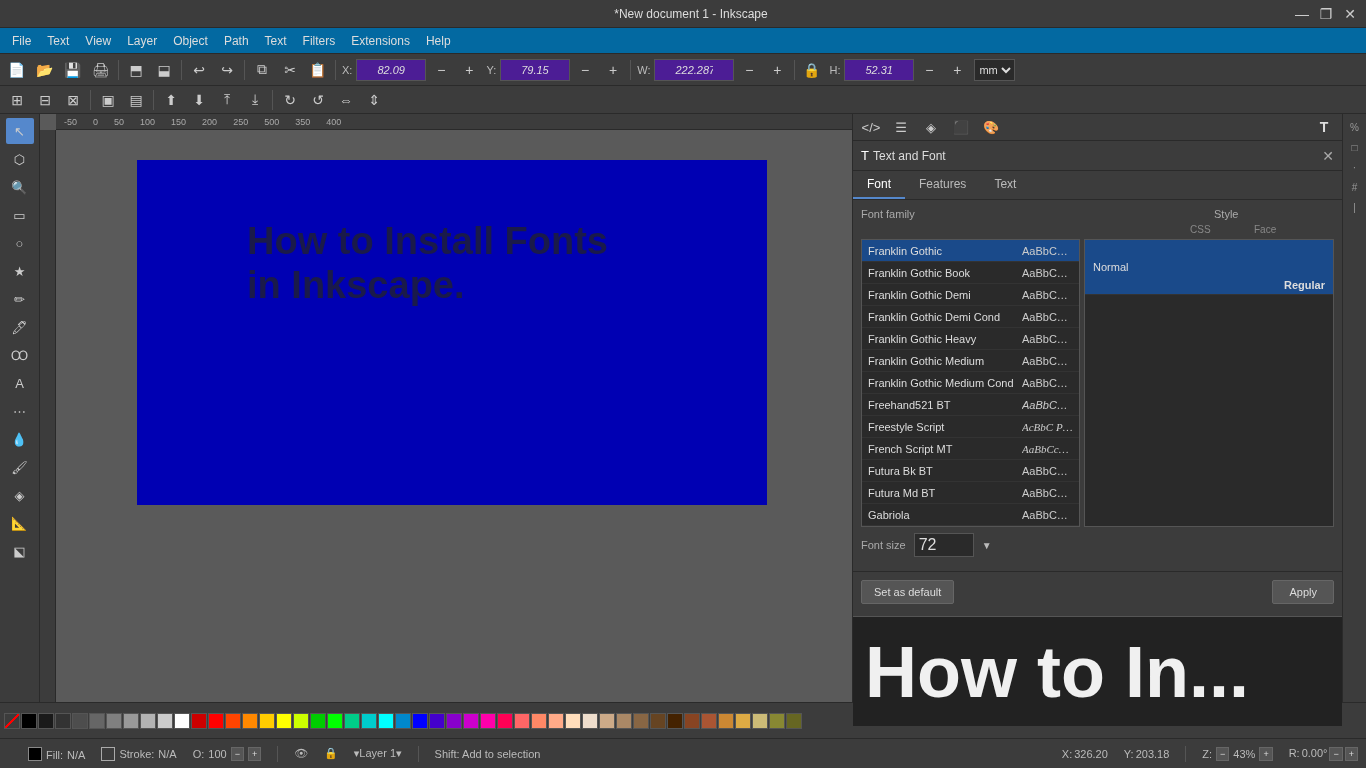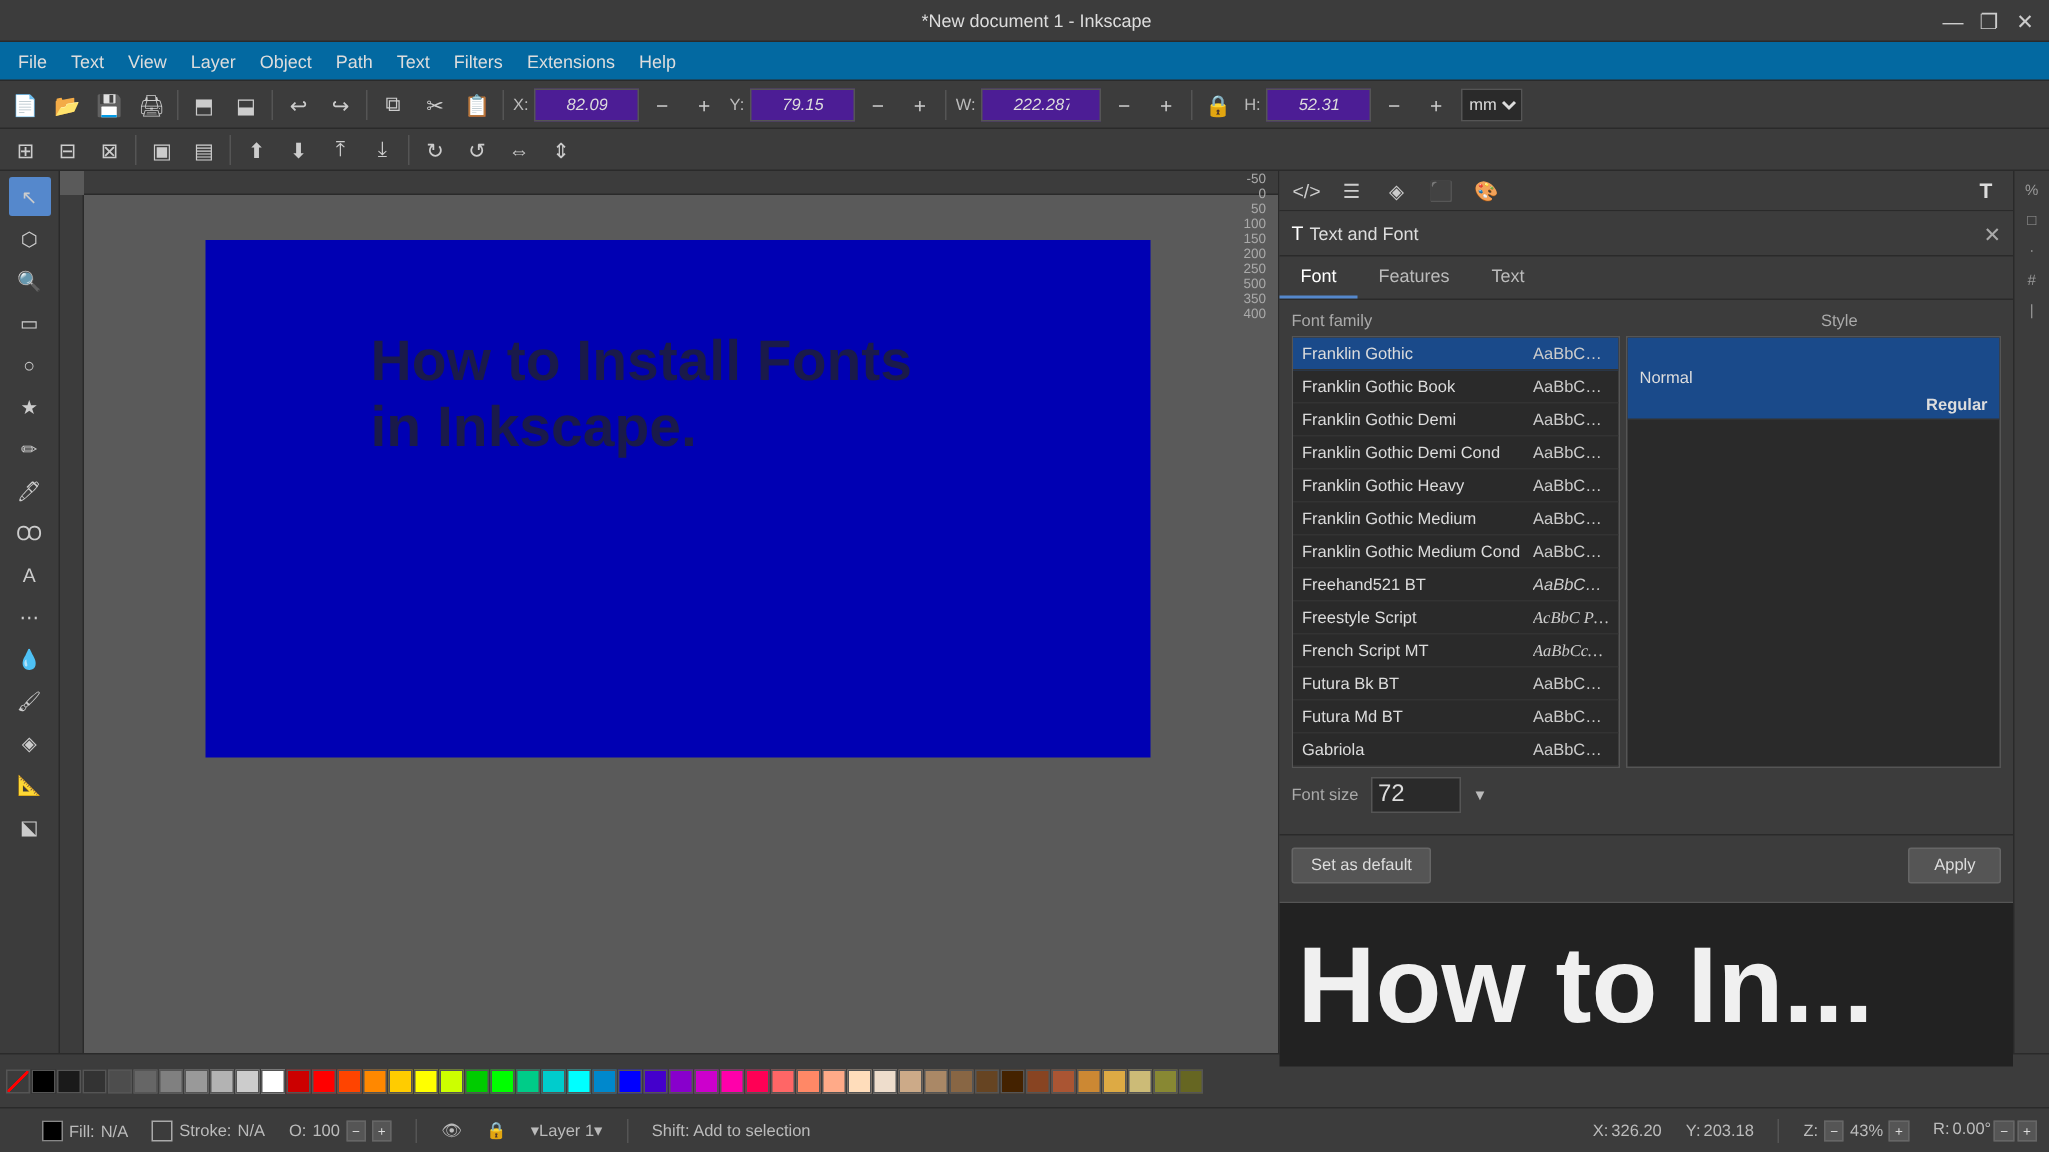--- a/index.html
+++ b/index.html
@@ -48,21 +48,21 @@
     .tool-btn { width: 28px; height: 26px; display: flex; align-items: center; justify-content: center; cursor: pointer; color: #ccc; font-size: 13px; border-radius: 2px; }
     .tool-btn.active { background: #5588cc; }
 
     
     #canvas-area {
       flex: 1; background: #5a5a5a; position: relative; overflow: hidden;
     }
     #ruler-h {
       height: 16px; background: #3c3c3c; border-bottom: 1px solid #2a2a2a;
       position: absolute; top: 0; left: 16px; right: 0;
-      display: flex; align-items: flex-end; padding-bottom: 2px; flex-direction: column;
+      display: flex; align-items: flex-end; padding-bottom: 2px;
     }
     #ruler-v {
       width: 16px; background: #3c3c3c; border-right: 1px solid #2a2a2a;
       position: absolute; top: 16px; left: 0; bottom: 0;
     }
     #canvas-inner {
       position: absolute; top: 16px; left: 16px; right: 0; bottom: 0;
       overflow: hidden;
       margin-left: 21px;
     }
@@ -344,20 +344,25 @@
         <div class="tf-tab active">Font</div>
         <div class="tf-tab">Features</div>
         <div class="tf-tab">Text</div>
       </div>
 
       <div id="tf-content">
 
         <div class="section-row">
           <span class="section-label">Font family</span>
           <span class="section-label2">Style</span>
+        </div>
+        <div class="sub-row">
+          <div style="flex:1"></div>
+          <span class="sub-label">CSS</span>
+          <span class="sub-label2">Face</span>
         </div>
 
         <div class="font-lists-row">
 
           <div id="font-list">
           <div class="font-item selected">
                 <span class="font-name">Franklin Gothic</span>
                 <span class="font-preview">AaBbCcliPpQq123695$[…]</span>
               </div>
               <div class="font-item">

